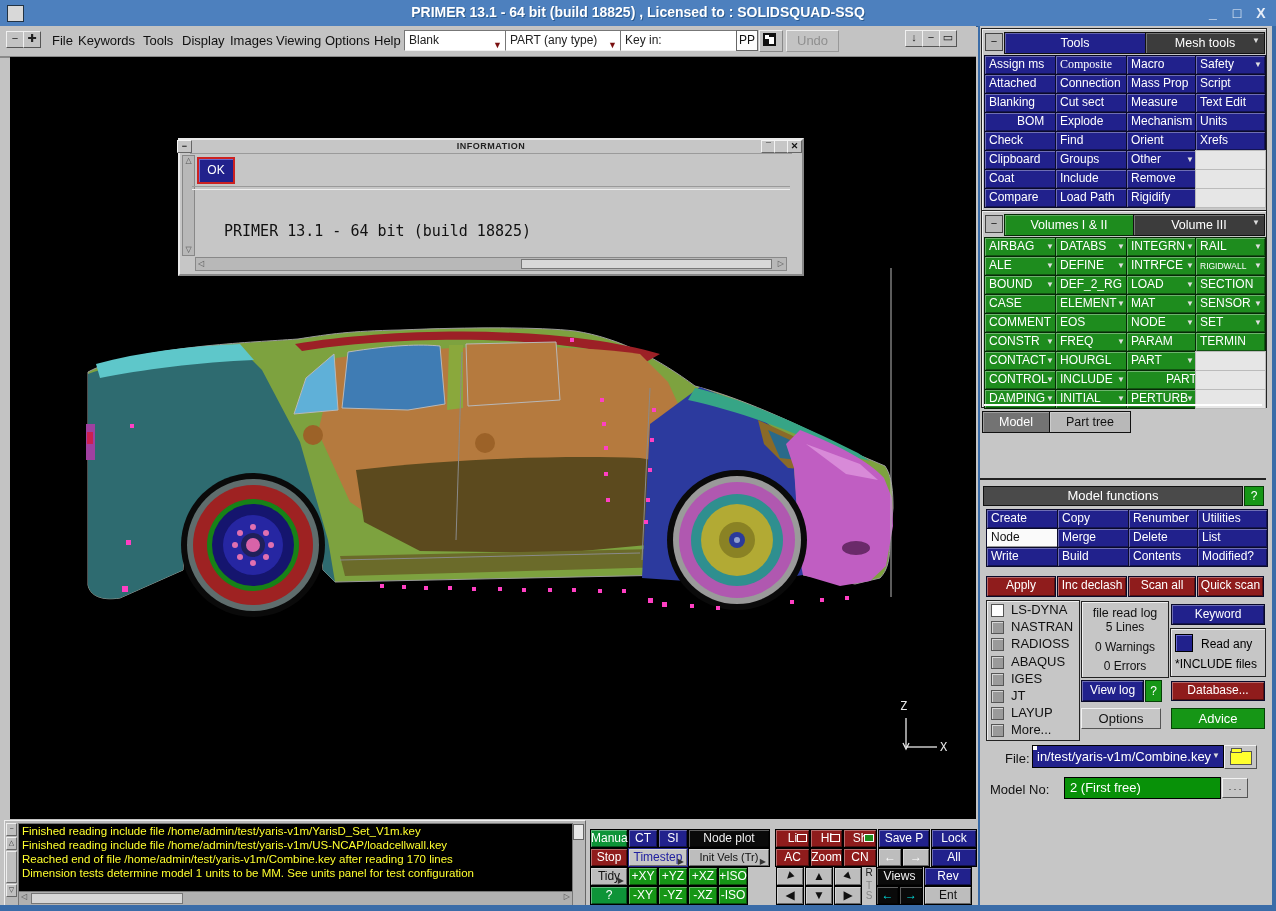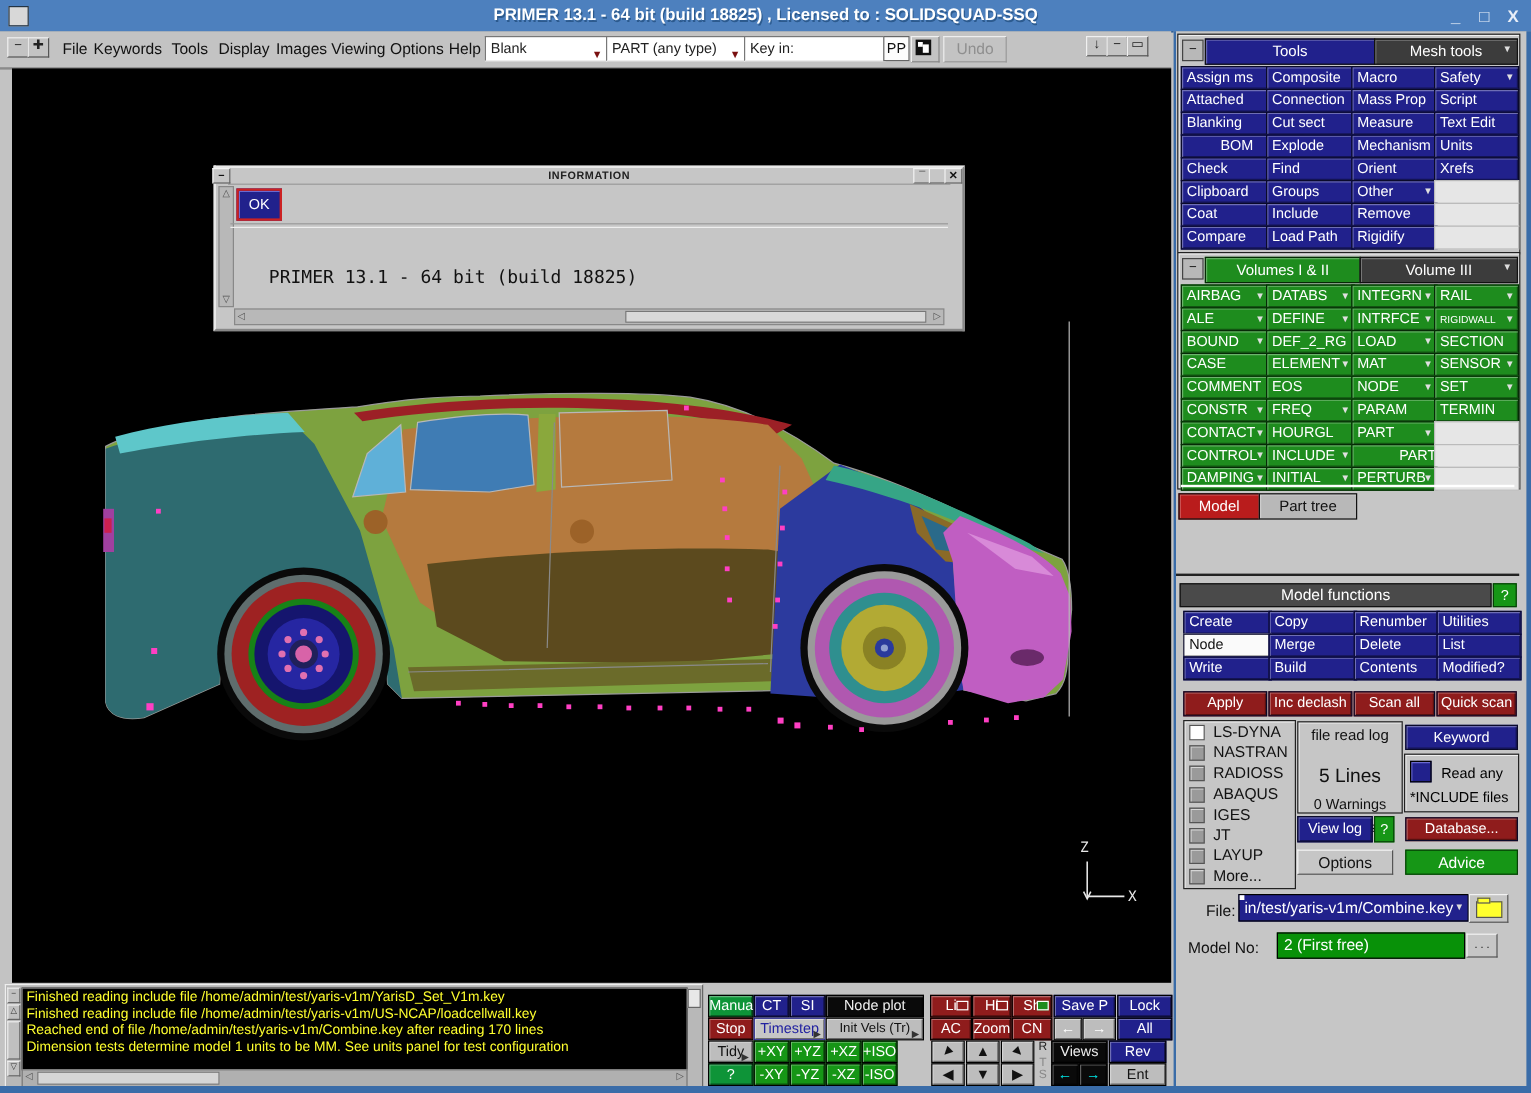--- a/index.html
+++ b/index.html
@@ -322,21 +322,21 @@
       <div class="minus-btn" style="left:3px;top:4px;">−</div>
       <div class="tab navy" style="left:22px;top:3px;width:140px;">
         <span>Tools</span>
       </div>
       <div class="tab" style="left:163px;top:3px;width:118px;background:#3c3c3c;">
         <span>Mesh tools</span>
         <span class="dd">▼</span>
       </div>
       <div id="tools-grid">
           <div class="grid-cell navy" style="left: 2px; top: 26px; width: 68px;"><span>Assign ms</span></div>
-          <div class="grid-cell navy" style="left: 73px; top: 26px; width: 68px;"><span>Composite</span></div>
+          <div class="grid-cell navy" style="left: 73px; top: 26px; width: 68px; font-family: Liberation Serif, serif;"><span>Composite</span></div>
           <div class="grid-cell navy" style="left: 144px; top: 26px; width: 66px;"><span>Macro</span></div>
           <div class="grid-cell navy" style="left: 213px; top: 26px; width: 65px;"><span>Safety</span><span class="arr">▼</span></div>
           <div class="grid-cell navy" style="left: 2px; top: 45px; width: 68px;"><span>Attached</span></div>
           <div class="grid-cell navy" style="left: 73px; top: 45px; width: 68px;"><span>Connection</span></div>
           <div class="grid-cell navy" style="left: 144px; top: 45px; width: 66px;"><span>Mass Prop</span></div>
           <div class="grid-cell navy" style="left: 213px; top: 45px; width: 65px;"><span>Script</span></div>
           <div class="grid-cell navy" style="left: 2px; top: 64px; width: 68px;"><span>Blanking</span></div>
           <div class="grid-cell navy" style="left: 73px; top: 64px; width: 68px;"><span>Cut sect</span></div>
           <div class="grid-cell navy" style="left: 144px; top: 64px; width: 66px;"><span>Measure</span></div>
           <div class="grid-cell navy" style="left: 213px; top: 64px; width: 65px;"><span>Text Edit</span></div>
@@ -406,21 +406,21 @@
           <div class="grid-cell green" style="left: 144px; top: 159px; width: 66px; padding-left: 39px;"><span>PARTICLE</span><span class="arr">▼</span></div>
           <div class="grid-cell cell-empty" style="left: 213px; top: 159px; width: 65px;"></div>
           <div class="grid-cell green" style="left: 2px; top: 178px; width: 68px;"><span>DAMPING</span><span class="arr">▼</span></div>
           <div class="grid-cell green" style="left: 73px; top: 178px; width: 68px;"><span>INITIAL</span><span class="arr">▼</span></div>
           <div class="grid-cell green" style="left: 144px; top: 178px; width: 66px;"><span>PERTURB</span><span class="arr">▼</span></div>
           <div class="grid-cell cell-empty" style="left: 213px; top: 178px; width: 65px;"></div>
         </div>
       <div style="position:absolute;left:2px;bottom:1px;width:278px;height:2px;background:#fff;"></div>
     </div>
 
-    <div class="tab" style="left:2px;top:385px;width:66px;background:#b91c1c;">
+    <div class="tab" style="left:2px;top:385px;width:66px;background:#737373;">
       <span>Model</span>
     </div>
     <div class="tab" style="left:69px;top:385px;width:80px;background:#b8b8b8;color:#111;">
       <span>Part tree</span>
     </div>
 
     <div style="position:absolute;left:0;top:452px;width:286px;height:2px;background:#222;"></div>
     <div class="hdr-bar" style="left:3px;top:460px;width:258px;height:18px;line-height:18px;">
       <span>Model functions</span>
     </div>
@@ -461,21 +461,21 @@
             <span class="chk-lbl">LAYUP</span>
           </div>
           <div class="chk-row">
             <span class="chk-box" style="background: rgb(154, 154, 154);"></span>
             <span class="chk-lbl">More...</span>
           </div>
         </div>
     </div>
     <div class="sec logbox" style="left:101px;top:575px;width:86px;height:75px;">
       <div style="margin-top:4px;">file read log</div>
-      <div style="margin-top:19px;font-size:16px;">5 Lines</div>
+      <div style="margin-top:0;font-size:12px;">5 Lines</div>
       <div style="margin-top:6px;font-size:12px;">0 Warnings</div>
       <div style="margin-top:5px;font-size:12px;">0 Errors</div>
     </div>
     <div class="abs grid-cell navy" style="left:191px;top:578px;width:92px;text-align:center;padding-left:0;height:19px;line-height:18px;">
       <span>Keyword</span>
     </div>
     <div class="sec" style="left:190px;top:602px;width:94px;height:47px;">
       <div style="position:absolute;left:4px;top:5px;width:16px;height:16px;background:#21218c;border:1px solid #000;box-shadow:inset 1px 1px 0 #6a6ad0;"></div>
       <div style="position:absolute;left:30px;top:8px;font-size:12px;">Read any</div>
       <div style="position:absolute;left:4px;top:28px;font-size:12px;">*INCLUDE files</div>

